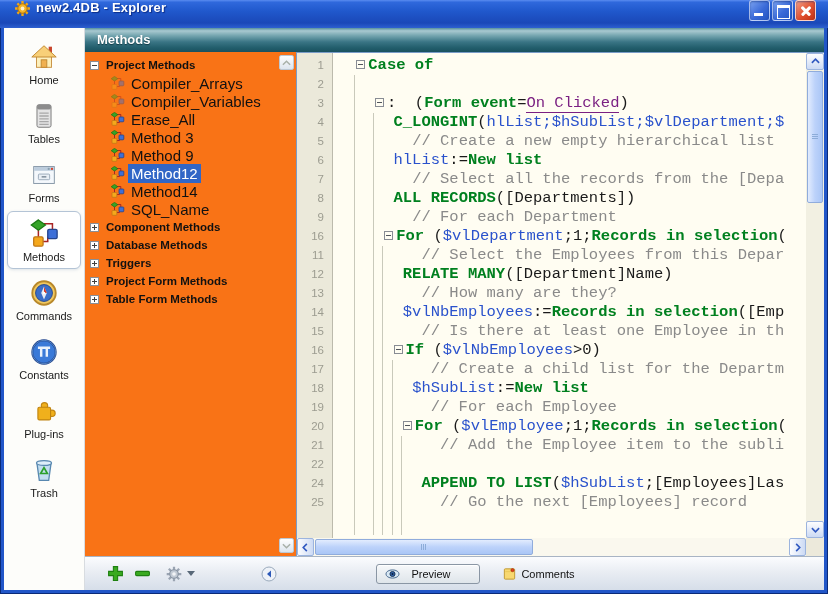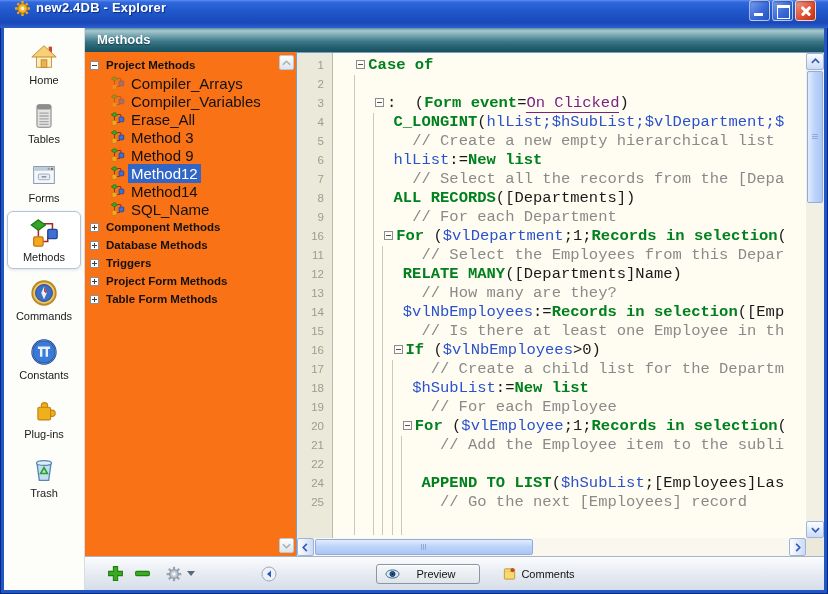--- a/index.html
+++ b/index.html
@@ -151,21 +151,21 @@
     border-top:1px solid #a8b4c4;
     background:linear-gradient(180deg,#fbfcfe 0%,#e9edf3 45%,#d6dee9 100%);
     display:flex; align-items:center;
   }
   .tb-btn { border:none; background:transparent; display:flex; align-items:center; justify-content:center; height:24px; }
   .tb-add { margin-left:22px; } .tb-remove { margin-left:10px; } .tb-gear { margin-left:14px; }
   .tb-collapse { margin-left:66px; }
   .caret { width:0; height:0; border-left:4px solid transparent; border-right:4px solid transparent; border-top:5px solid #586878; margin-left:4px; }
   .center-group { flex:1; display:flex; align-items:center; justify-content:center; gap:22px; margin-right:150px; }
   .preview-btn {
-    display:flex; align-items:center; gap:16px; width:104px; height:20px; padding:0 8px;
+    display:flex; align-items:center; gap:11px; width:104px; height:20px; padding:0 8px;
     border:1px solid #8a96a4; border-radius:3px;
     background:linear-gradient(180deg,#f6f8fa,#dfe5ea); box-shadow:0 1px 1px #fff inset;
     font-size:11px; color:#111; font-family:"Liberation Sans",sans-serif;
   }
   .comments-toggle { display:flex; align-items:center; gap:4px; font-size:11px; color:#111; background:none; border:none; }
 </style>
 </head>
 <body>
 
 <div id="window">
@@ -412,21 +412,21 @@
                 <div class="code-line"><span class="ln">2</span><span class="ct"></span></div>
                 <div class="code-line"><span class="ln">3</span><span class="ct"><span>   </span><span class="fold"></span><span>:  (</span><span class="sk">Form event</span><span>=</span><span class="se">On Clicked</span><span>)</span></span></div>
                 <div class="code-line"><span class="ln">4</span><span class="ct"><span>     </span><span class="sk">C_LONGINT</span><span>(</span><span class="sv">hlList;$hSubList;$vlDepartment;$</span></span></div>
                 <div class="code-line"><span class="ln">5</span><span class="ct"><span>       </span><span class="sc">// Create a new empty hierarchical list</span></span></div>
                 <div class="code-line"><span class="ln">6</span><span class="ct"><span>     </span><span class="sv">hlList</span><span>:=</span><span class="sk">New list</span></span></div>
                 <div class="code-line"><span class="ln">7</span><span class="ct"><span>       </span><span class="sc">// Select all the records from the [Depa</span></span></div>
                 <div class="code-line"><span class="ln">8</span><span class="ct"><span>     </span><span class="sk">ALL RECORDS</span><span>([Departments])</span></span></div>
                 <div class="code-line"><span class="ln">9</span><span class="ct"><span>       </span><span class="sc">// For each Department</span></span></div>
                 <div class="code-line"><span class="ln">16</span><span class="ct"><span>    </span><span class="fold"></span><span class="sk">For</span><span> (</span><span class="sv">$vlDepartment</span><span>;1;</span><span class="sk">Records in selection</span><span>(</span></span></div>
                 <div class="code-line"><span class="ln">11</span><span class="ct"><span>        </span><span class="sc">// Select the Employees from this Depar</span></span></div>
-                <div class="code-line"><span class="ln">12</span><span class="ct"><span>      </span><span class="sk">RELATE MANY</span><span>([Departments]Name)</span></span></div>
+                <div class="code-line"><span class="ln">12</span><span class="ct"><span>      </span><span class="sk">RELATE MANY</span><span>([Department]Name)</span></span></div>
                 <div class="code-line"><span class="ln">13</span><span class="ct"><span>        </span><span class="sc">// How many are they?</span></span></div>
                 <div class="code-line"><span class="ln">14</span><span class="ct"><span>      </span><span class="sv">$vlNbEmployees</span><span>:=</span><span class="sk">Records in selection</span><span>([Emp</span></span></div>
                 <div class="code-line"><span class="ln">15</span><span class="ct"><span>        </span><span class="sc">// Is there at least one Employee in th</span></span></div>
                 <div class="code-line"><span class="ln">16</span><span class="ct"><span>     </span><span class="fold"></span><span class="sk">If</span><span> (</span><span class="sv">$vlNbEmployees</span><span>&gt;0)</span></span></div>
                 <div class="code-line"><span class="ln">17</span><span class="ct"><span>         </span><span class="sc">// Create a child list for the Departm</span></span></div>
                 <div class="code-line"><span class="ln">18</span><span class="ct"><span>       </span><span class="sv">$hSubList</span><span>:=</span><span class="sk">New list</span></span></div>
                 <div class="code-line"><span class="ln">19</span><span class="ct"><span>         </span><span class="sc">// For each Employee</span></span></div>
                 <div class="code-line"><span class="ln">20</span><span class="ct"><span>      </span><span class="fold"></span><span class="sk">For</span><span> (</span><span class="sv">$vlEmployee</span><span>;1;</span><span class="sk">Records in selection</span><span>(</span></span></div>
                 <div class="code-line"><span class="ln">21</span><span class="ct"><span>          </span><span class="sc">// Add the Employee item to the subli</span></span></div>
                 <div class="code-line"><span class="ln">22</span><span class="ct"><span>          </span></span></div>

